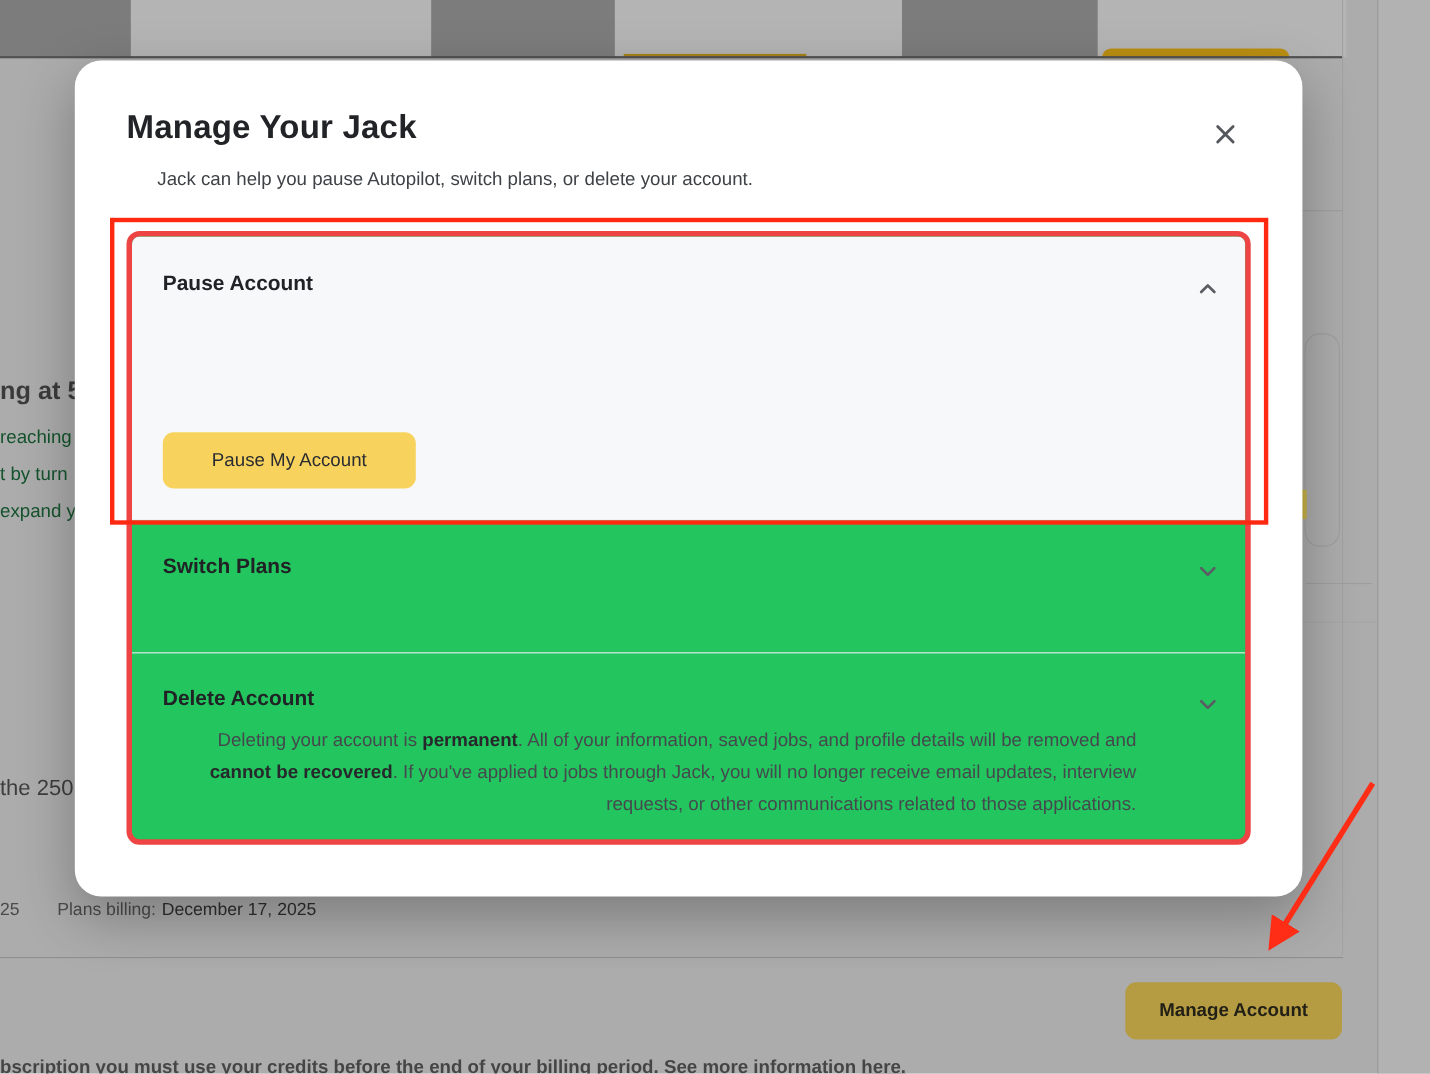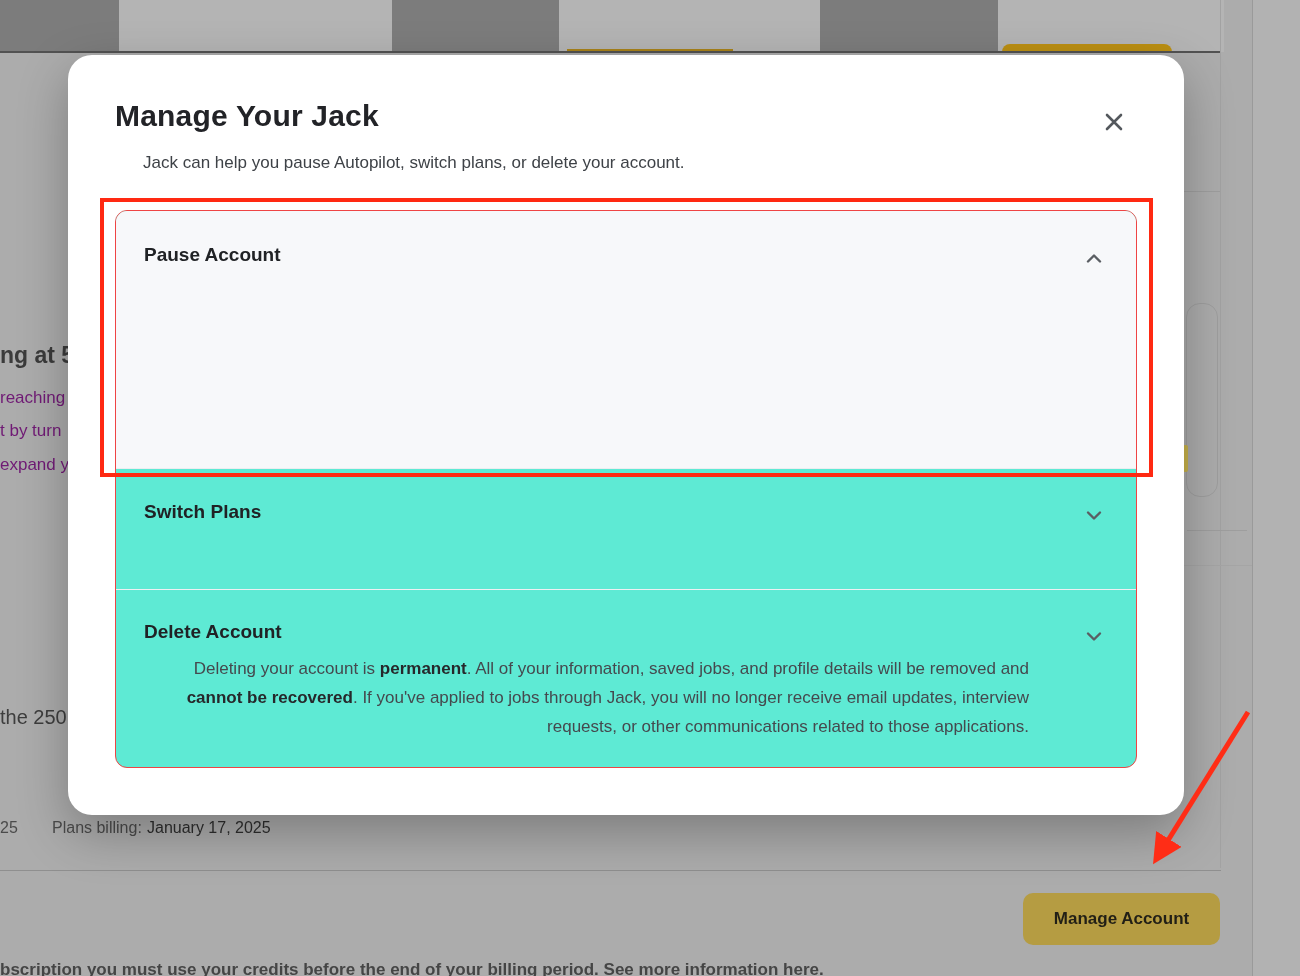--- a/index.html
+++ b/index.html
@@ -21,21 +21,21 @@
   .right-panel { top:0; left:1253px; width:47px; height:976px; background:#b2b2b2; }
 
   .faint-h1 { top:191px; left:1184px; width:36px; height:1px; background:#9e9e9e; }
   .faint-card { top:303px; left:1186px; width:32px; height:194px;
                 border:1px solid #9e9e9e; border-radius:14px; }
   .faint-h2 { top:530px; left:1187px; width:60px; height:1px; background:#9e9e9e; }
   .faint-h3 { top:565px; left:1184px; width:68px; height:1px; background:#a5a5a5; }
   .yellow-sliver { top:445px; left:1183px; width:5px; height:27px; background:#c8b34a;
                    border-radius:2px; }
 
-  .bg-frag { position:absolute; left:0; color:#701a75; font-size:17px; white-space:nowrap; }
+  .bg-frag { position:absolute; left:0; color:#14532d; font-size:17px; white-space:nowrap; }
   .frag-plan { top:342px; font-size:23px; font-weight:bold; color:#3b3b3b; }
   .frag-1 { top:388px; } .frag-2 { top:421px; } .frag-3 { top:455px; }
   .frag-credits { top:706px; font-size:20px; color:#3d3d3d; }
 
   .billing-row { position:absolute; top:819px; left:0; font-size:16px; color:#4b4b4b; }
   .billing-row .num { position:absolute; left:0; top:0; }
   .billing-row .lbl { position:absolute; left:52px; top:0; white-space:nowrap; }
   .billing-row .val { position:absolute; left:147px; top:0; color:#2e2e2e; font-weight:500;
                       white-space:nowrap; }
 
@@ -58,22 +58,22 @@
   .modal-title { position:absolute; top:44px; left:47px; font-size:30px; font-weight:bold;
                  color:#222327; letter-spacing:.2px; }
   .modal-close { position:absolute; top:52px; left:1030px; width:32px; height:32px;
                  background:none; border:none; cursor:pointer; color:#54585d; padding:0; }
   .modal-sub { position:absolute; top:98px; left:47px; font-size:17px; color:#3e4247;margin-left:28px; }
 
   .highlight-rect { position:absolute; top:143px; left:32px; width:1053px; height:279px;
                     border:4px solid #ff2912; z-index:12; pointer-events:none; }
 
   .sections { position:absolute; top:155px; left:47px; width:1022px; height:558px;
-              border:1px solid #ef4444; border-radius:12px; overflow:hidden;
-              background:#5eead4; }
+              border:5px solid #ef4444; border-radius:12px; overflow:hidden;
+              background:#22c55e; }
   .section { position:relative; }
   .sec-pause { height:258px; background:#f7f8fa; border-bottom:1px solid #eceef0; }
   .sec-switch { height:120px; }
   .sec-delete { height:178px; border-top:1px solid #eef0f2; }
   .sec-head { position:absolute; left:28px; font-size:19px; font-weight:bold; color:#202225;
               cursor:pointer; }
   .sec-body { position:absolute; left:28px; width:885px; font-size:17px; color:#45494e;
               line-height:29px; }
   .sec-body b { color:#26282b; }
   .chevron { position:absolute; left:966px; width:24px; height:24px; cursor:pointer;
@@ -110,21 +110,21 @@
 
 <div class="bg-frag frag-plan">ng at 5</div>
 <div class="bg-frag frag-1">reaching</div>
 <div class="bg-frag frag-2">t by turn</div>
 <div class="bg-frag frag-3">expand y</div>
 <div class="bg-frag frag-credits">the 250</div>
 
 <div class="billing-row">
   <span class="num">25</span>
   <span class="lbl">Plans billing:</span>
-  <span class="val">January 17, 2025</span>
+  <span class="val">December 17, 2025</span>
 </div>
 
 <div class="bg footer-rule"></div>
 <div class="footer-text"><span>bscription you must use your credits before the end of your billing period. See more information </span><span class="link">here.</span></div>
 <button class="manage-btn">Manage Account</button>
 
 <svg class="arrow-svg" width="140" height="190" viewBox="0 0 140 190">
   <defs>
     <marker id="ah" markerWidth="6" markerHeight="6" refX="4.5" refY="3" orient="auto">
       <path d="M0,0 L6,3 L0,6 Z" fill="#ff2d16"></path>
@@ -146,20 +146,21 @@
 
   <div class="sections">
 
     <div class="section sec-pause">
       <div class="sec-head pause-head">Pause Account</div>
       <button class="chevron pause-chev" aria-label="Collapse">
         <svg width="24" height="24" viewBox="0 0 24 24">
           <path d="M6 14.5 L12 8.5 L18 14.5" fill="none" stroke="currentColor" stroke-width="2.4" stroke-linecap="round" stroke-linejoin="round"></path>
         </svg>
       </button>
+      <button class="pause-btn">Pause My Account</button>
     </div>
 
     <div class="section sec-switch">
       <div class="sec-head switch-head">Switch Plans</div>
       <button class="chevron switch-chev" aria-label="Expand">
         <svg width="24" height="24" viewBox="0 0 24 24">
           <path d="M6 9.5 L12 15.5 L18 9.5" fill="none" stroke="currentColor" stroke-width="2.4" stroke-linecap="round" stroke-linejoin="round"></path>
         </svg>
       </button>
     </div>

